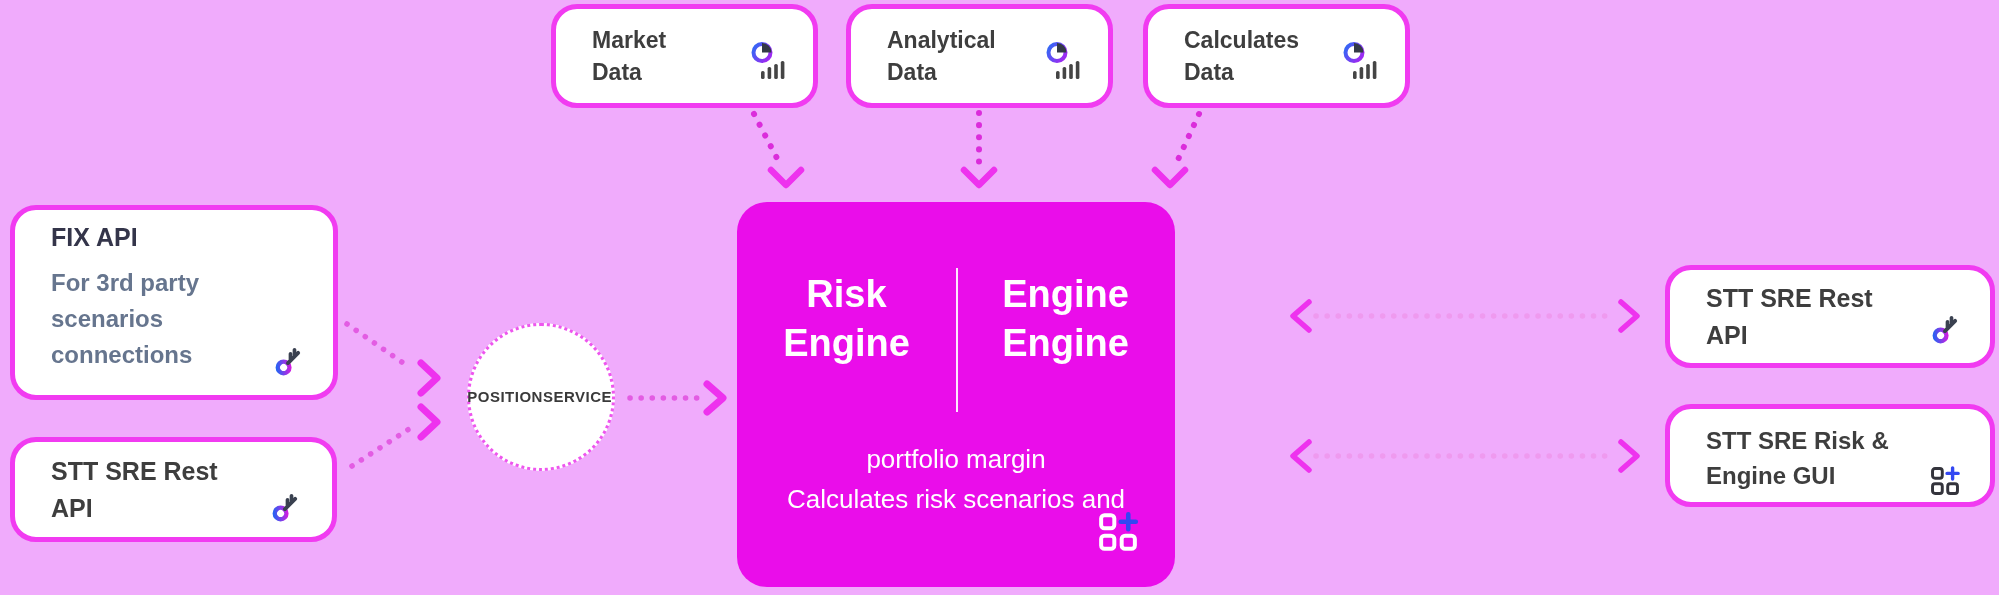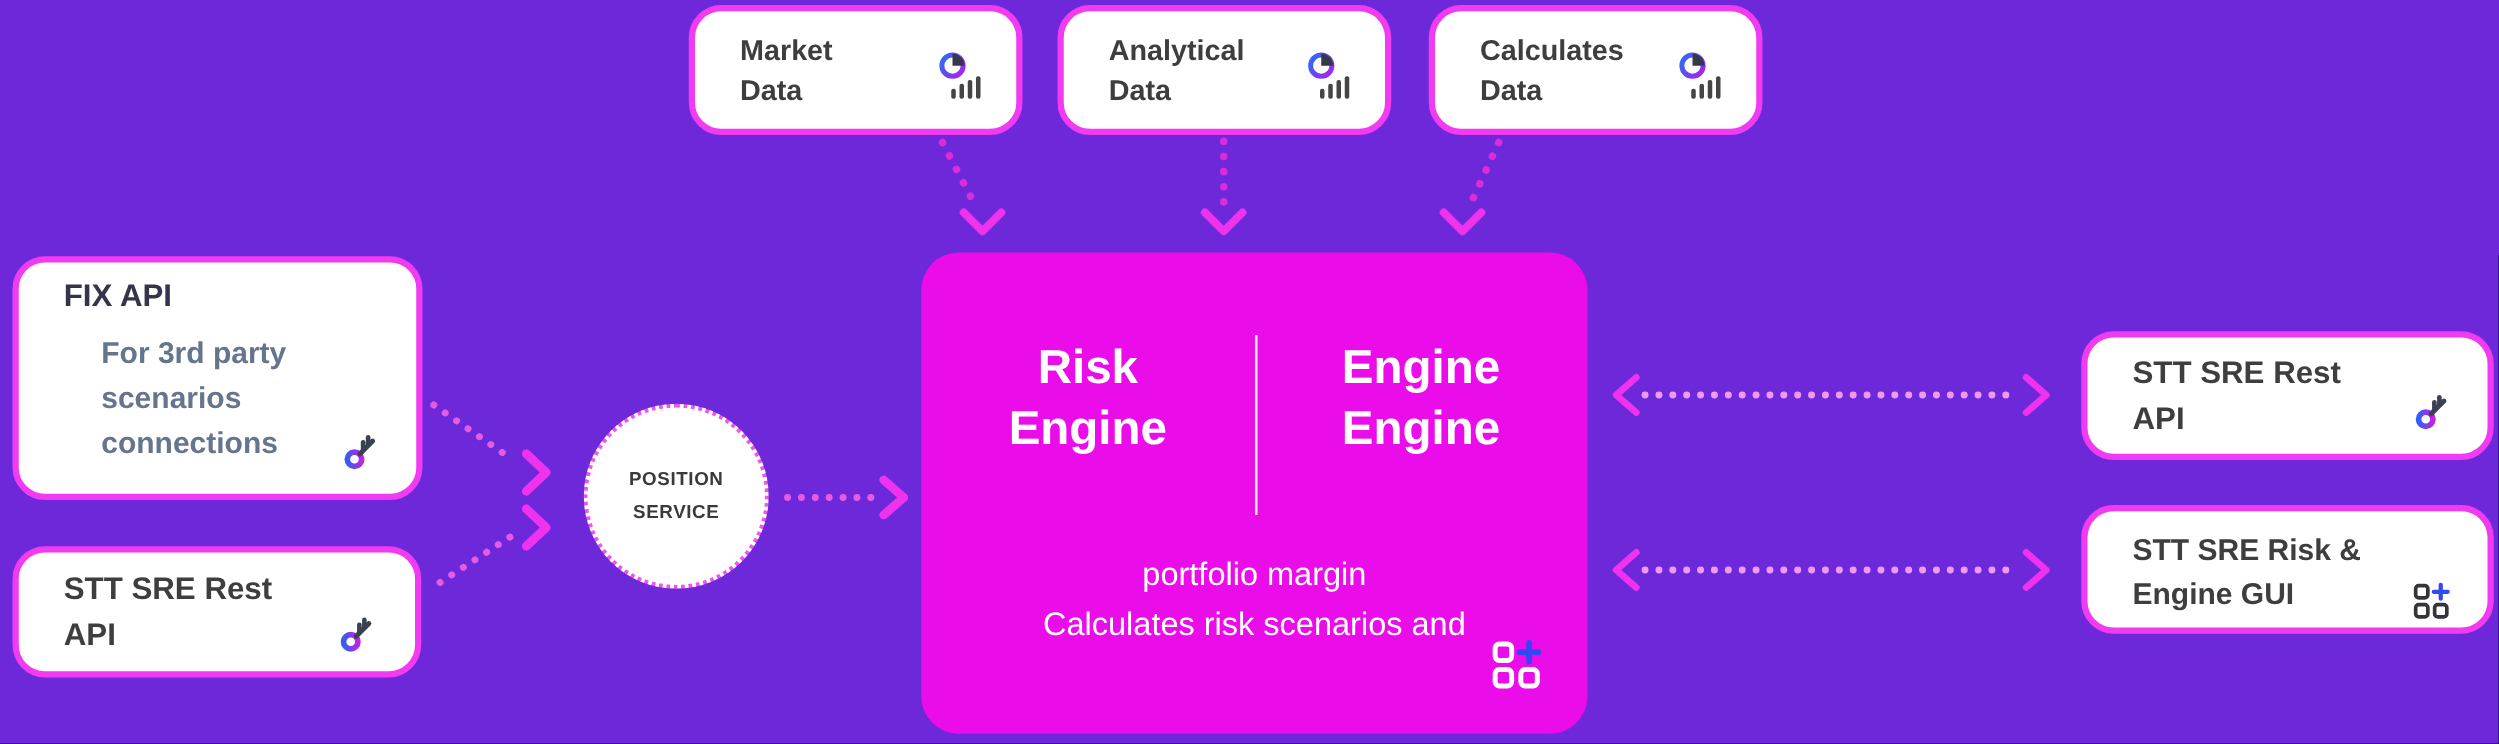--- a/index.html
+++ b/index.html
@@ -1,53 +1,53 @@
 <!DOCTYPE html>
 <html><head>
 <meta charset="utf-8">
 <style>
   html,body{margin:0;padding:0;background:#000;}
   .stage{
-    position:relative;width:1999px;height:595px;background:#6d28d9;overflow:hidden;
+    position:relative;width:1999px;height:595px;background:#f0abfc;overflow:hidden;
     font-family:"Liberation Sans","DejaVu Sans",sans-serif;
   }
   .card{
     position:absolute;background:#fff;border:5px solid #f13bf1;border-radius:26px;
     box-sizing:border-box;
   }
   
   .top-card{top:4px;width:267px;height:104px;display:flex;align-items:center;
     padding:0 24px 0 36px;}
   #card-market{left:551px}
   #card-analytical{left:846px}
   #card-reference{left:1143px}
   .top-card .label{flex:1;font-size:23px;font-weight:700;color:#3e3e3e;line-height:1.4;}
   .icon-chart{width:40px;height:40px;margin-top:10px;flex:0 0 auto;}
 
   
   #card-fix{left:10px;top:205px;width:328px;height:195px;padding:13px 30px 0 36px;}
   #card-fix .title{font-size:25px;font-weight:700;color:#34354a;}
-  #card-fix .subtitle{margin-top:13px;font-size:24px;font-weight:700;color:#66758e;line-height:1.5;margin-left:30px;}
+  #card-fix .subtitle{margin-top:13px;font-size:24px;font-weight:700;color:#66758e;line-height:1.5;}
   #card-stt-left{left:10px;top:437px;width:327px;height:105px;display:flex;align-items:center;
     padding:0 70px 0 36px;}
   .api-label{font-size:25px;font-weight:700;color:#3e3e3e;line-height:1.45;}
   .key-corner{position:absolute;width:37px;height:37px;}
   #card-fix .key-corner{right:24px;bottom:16px;}
   #card-stt-left .key-corner{right:26px;bottom:12px;}
 
   
   #position-circle{
     position:absolute;left:467px;top:323px;width:148px;height:148px;border-radius:50%;
     background:#fff;border:3px dotted #ee55ee;box-sizing:border-box;
-    display:flex;flex-direction:column;justify-content:center;align-items:center;
+    display:flex;flex-direction:row;justify-content:flex-end;align-items:center;
     text-align:center;font-size:15px;font-weight:700;letter-spacing:.5px;color:#3a3a3a;line-height:1.75;
   }
 
   
-  #engine{position:absolute;left:737px;top:202px;width:533px;height:385px;background:#ea0dea;
+  #engine{position:absolute;left:737px;top:202px;width:438px;height:385px;background:#ea0dea;
     border-radius:30px;color:#fff;}
   .engine-titles{position:absolute;top:68px;left:0;right:0;display:flex;}
   .engine-col{flex:1;text-align:center;font-size:38px;font-weight:700;line-height:1.3;}
   .engine-divider{position:absolute;left:50%;top:66px;height:144px;width:2px;
     background:rgba(255,255,255,.9);}
   .engine-desc{position:absolute;top:237px;left:0;right:0;text-align:center;
     font-size:26px;font-weight:400;line-height:1.55;}
   #engine .icon-modules{position:absolute;right:34px;bottom:32px;width:46px;height:46px;color:#fff;}
 
   

